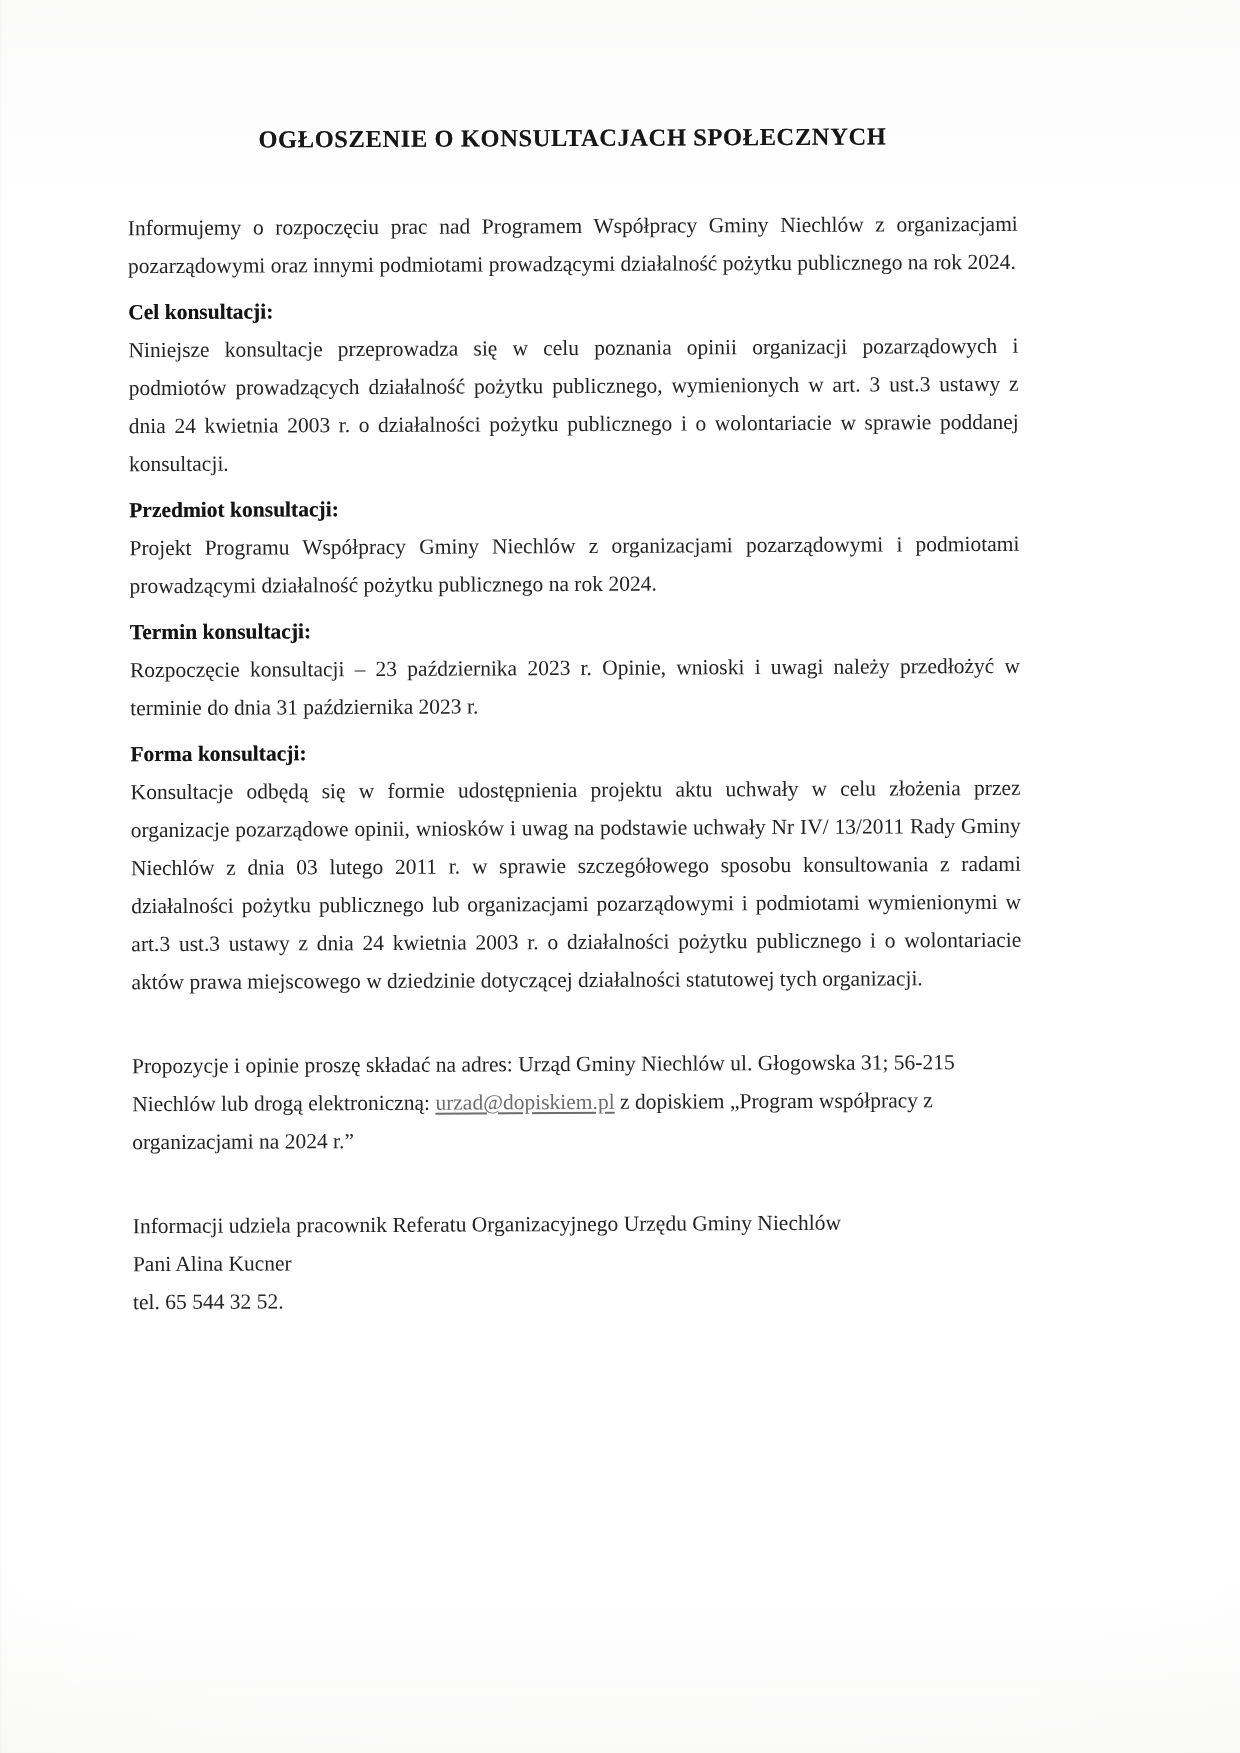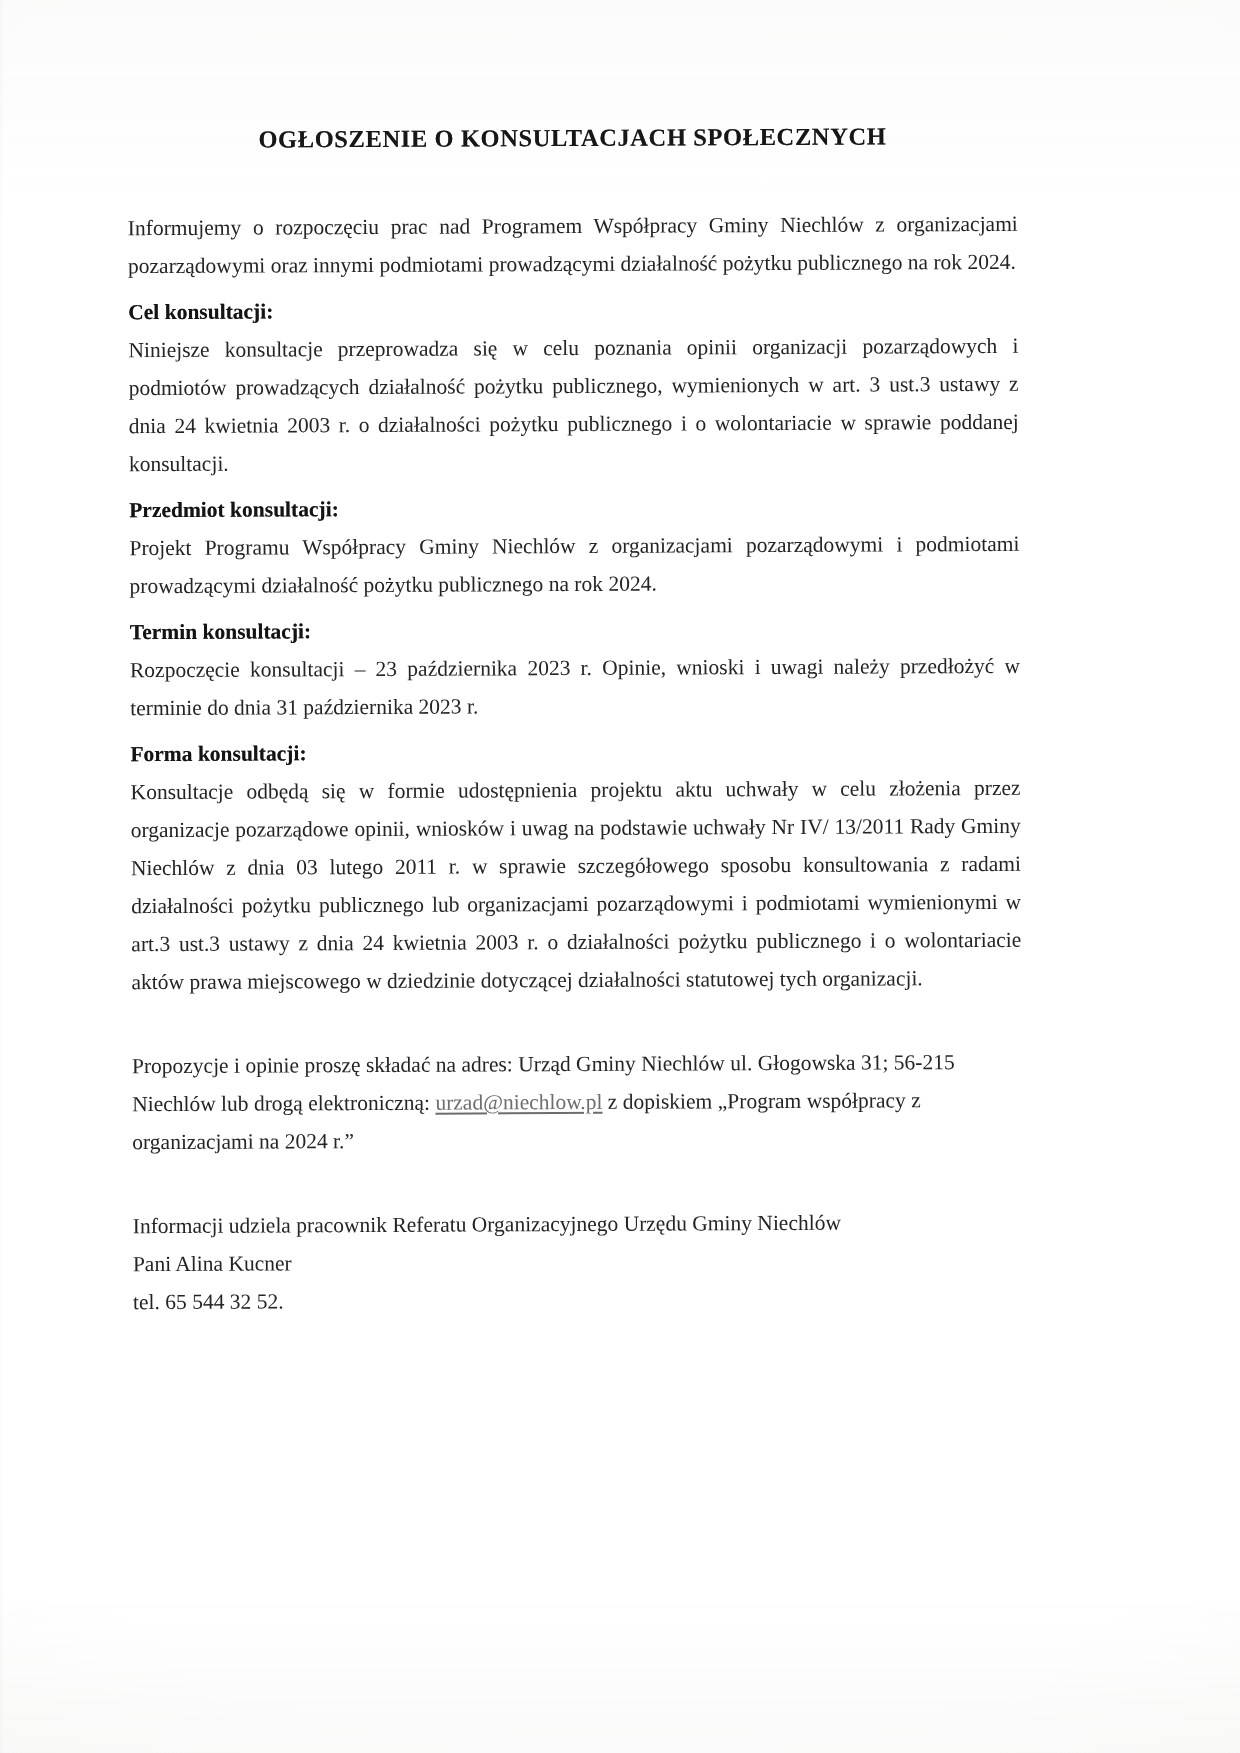--- a/index.html
+++ b/index.html
@@ -123,21 +123,21 @@
     <h2 class="section-head">Termin konsultacji:</h2>
     <p class="para">Rozpoczęcie konsultacji – 23 października 2023 r. Opinie, wnioski i uwagi należy przedłożyć w terminie do dnia 31 października 2023 r.</p>
 
     <div class="gap-sm"></div>
 
     <h2 class="section-head">Forma konsultacji:</h2>
     <p class="para">Konsultacje odbędą się w formie udostępnienia projektu aktu uchwały w celu złożenia przez organizacje pozarządowe opinii, wniosków i uwag na podstawie uchwały Nr IV/ 13/2011 Rady Gminy Niechlów z dnia 03 lutego 2011 r. w sprawie szczegółowego sposobu konsultowania z radami działalności pożytku publicznego lub organizacjami pozarządowymi i podmiotami wymienionymi w art.3 ust.3 ustawy z dnia 24 kwietnia 2003 r. o działalności pożytku publicznego i o wolontariacie aktów prawa miejscowego w dziedzinie dotyczącej działalności statutowej tych organizacji.</p>
 
     <div class="gap-lg"></div>
 
-    <p class="para left"><span>Propozycje i opinie proszę składać na adres: Urząd Gminy Niechlów ul. Głogowska 31; 56-215 Niechlów lub drogą elektroniczną: </span><a class="email-link" href="#">urzad@niechlow.pl</a><span> z dopiskiem „Program współpracy z organizacjami na 2024 r.”</span></p>
+    <p class="para left"><span>Propozycje i opinie proszę składać na adres: Urząd Gminy Niechlów ul. Głogowska 31; 56-215 Niechlów lub drogą elektroniczną: </span><a class="email-link" href="#">urzad@dopiskiem.pl</a><span> z dopiskiem „Program współpracy z organizacjami na 2024 r.”</span></p>
 
     <div class="gap-lg"></div>
 
     <p class="para left">Informacji udziela pracownik Referatu Organizacyjnego Urzędu Gminy Niechlów</p>
     <p class="para left">Pani Alina Kucner</p>
     <p class="para left">tel. 65 544 32 52.</p>
 
   </div>
 
   <div class="tail"></div>

